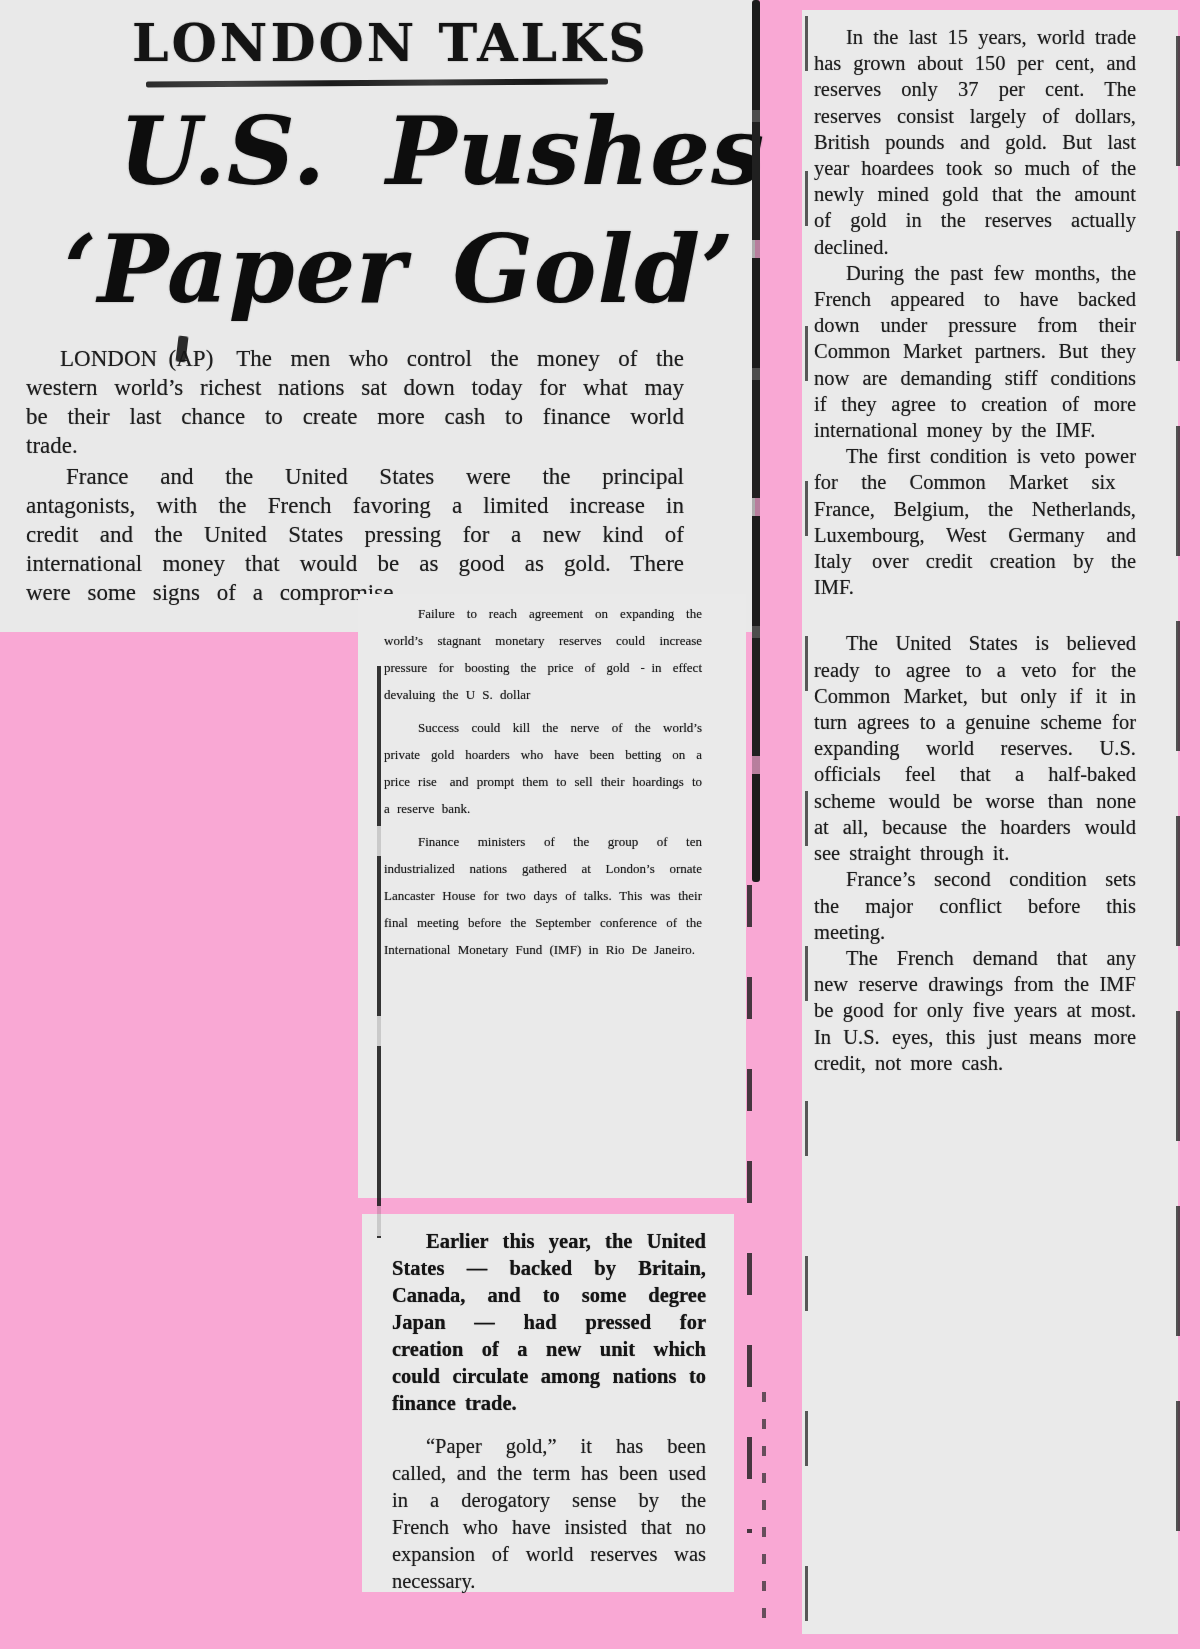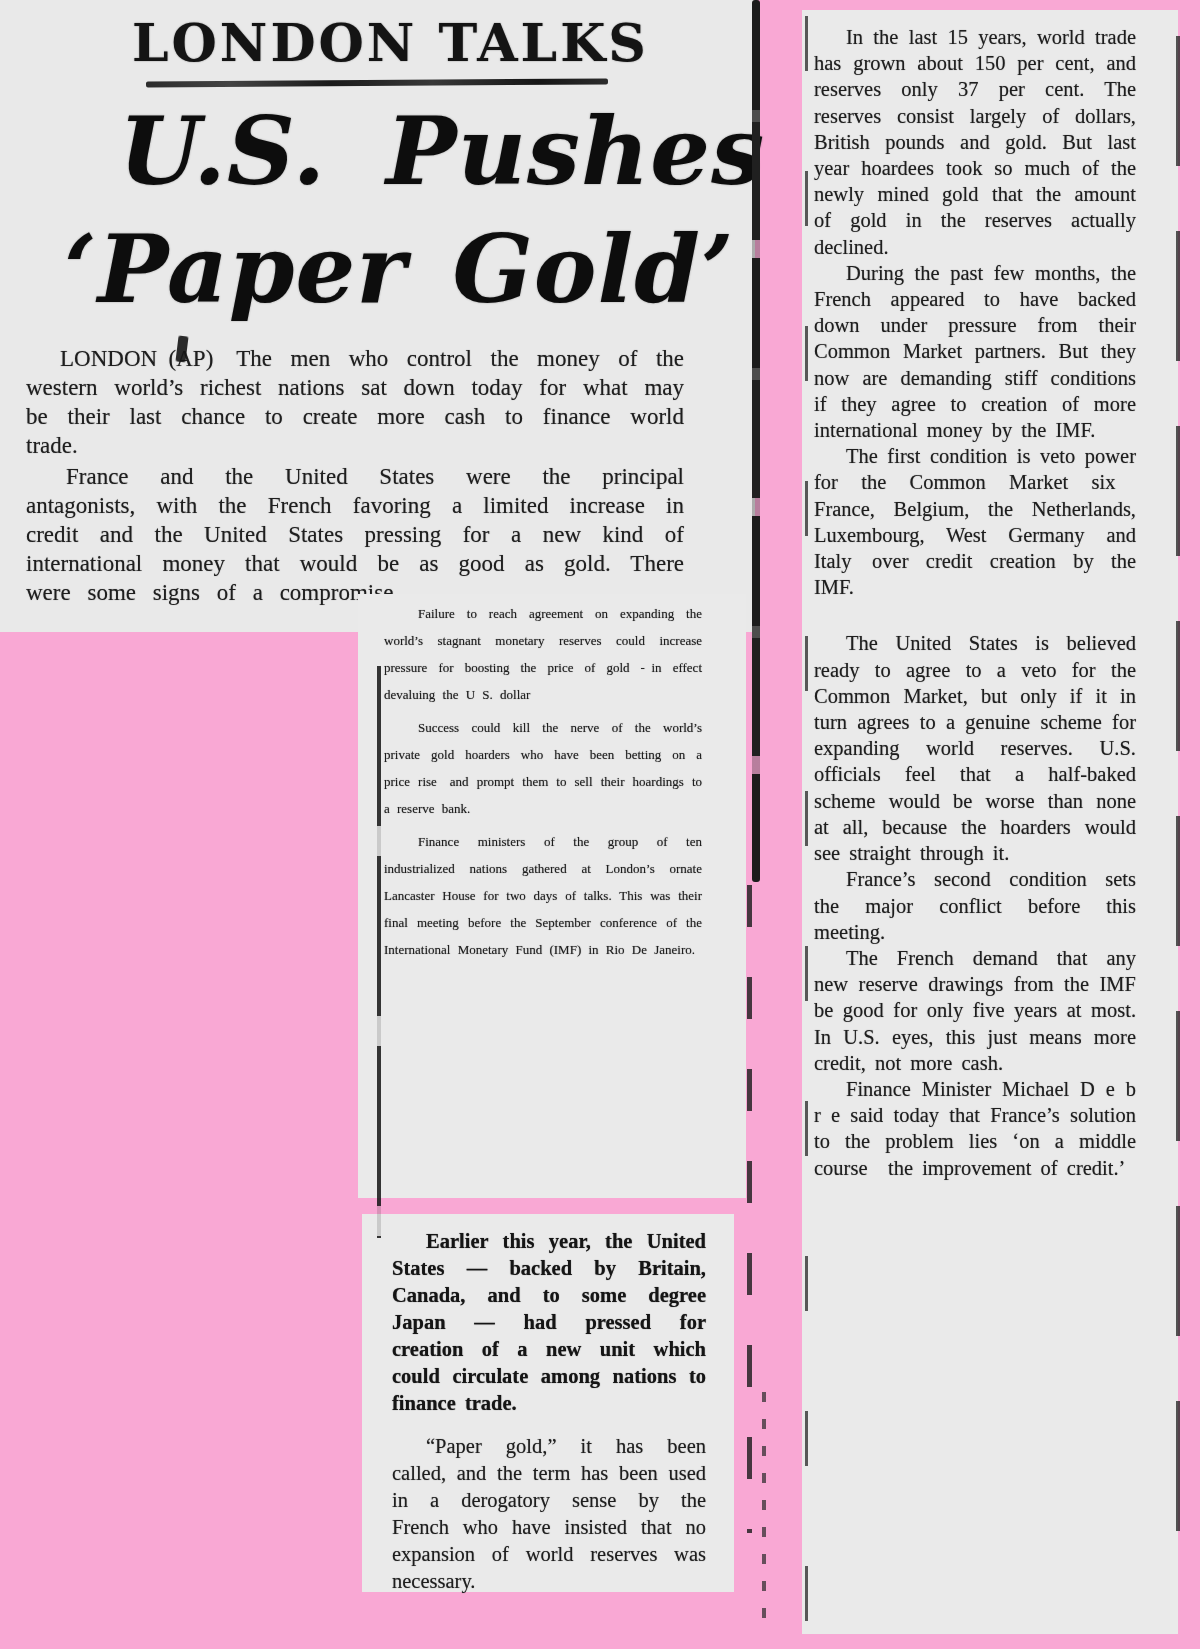--- a/index.html
+++ b/index.html
@@ -124,21 +124,20 @@
     <p>“Paper gold,” it has been called, and the term has been used in a derogatory sense by the French who have insisted that no expansion of world reserves was necessary.</p>
   </div>
 
   <div class="copy right-copy">
     <p>In the last 15 years, world trade has grown about 150 per cent, and reserves only 37 per cent. The reserves consist largely of dollars, British pounds and gold. But last year hoardees took so much of the newly mined gold that the amount of gold in the reserves actually declined.</p>
     <p>During the past few months, the French appeared to have backed down under pressure from their Common Market partners. But they now are demanding stiff conditions if they agree to creation of more international money by the IMF.</p>
     <p>The first condition is veto power for the Common Market six France, Belgium, the Netherlands, Luxembourg, West Germany and Italy over credit creation by the IMF.</p>
     <p class="gap-lg">The United States is believed ready to agree to a veto for the Common Market, but only if it in turn agrees to a genuine scheme for expanding world reserves. U.S. officials feel that a half-baked scheme would be worse than none at all, because the hoarders would see straight through it.</p>
     <p>France’s second condition sets the major conflict before this meeting.</p>
     <p>The French demand that any new reserve drawings from the IMF be good for only five years at most. In U.S. eyes, this just means more credit, not more cash.</p>
-    <p>Finance Minister Michael D e b r e said today that France’s solution to the problem lies ‘on a middle course the improvement of credit.’</p>
   </div>
 
   <div class="artifact bar-heavy"></div>
   <div class="artifact rule-mid-right"></div>
   <div class="artifact rule-mid-inner"></div>
   <div class="artifact rule-right-left"></div>
   <div class="artifact rule-right-right"></div>
   <div class="artifact ticks-bottom"></div>
   <div class="artifact smudge"></div>
 

